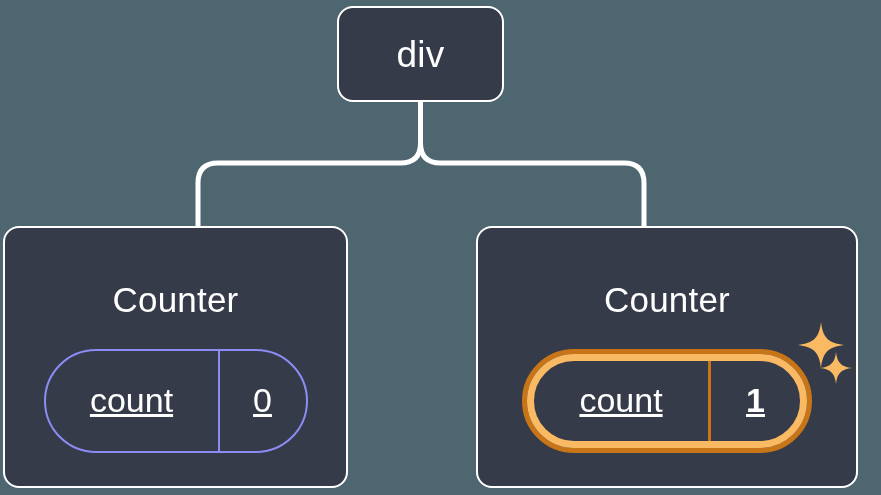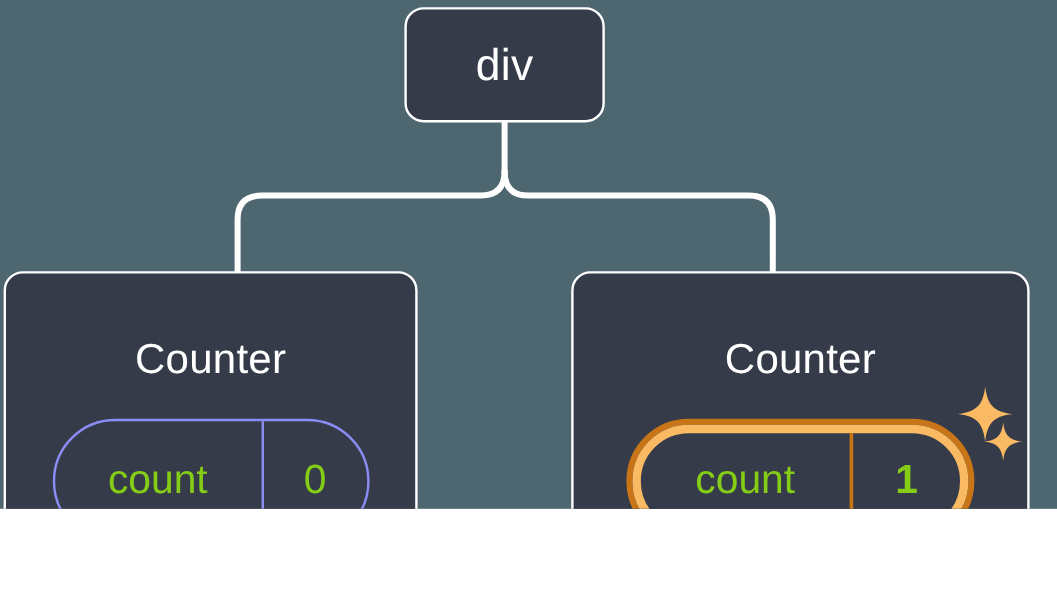--- a/index.html
+++ b/index.html
@@ -10,21 +10,21 @@
     width: 881px;
     height: 495px;
     background: #ffffff;
     font-family: "Liberation Sans", sans-serif;
     overflow: hidden;
   }
 
   #stage {
     position: relative;
     width: 881px;
-    height: 424px;
+    height: 495px;
     background: #4D6670;
     overflow: hidden;
   }
 
   
   .node {
     position: absolute;
     box-sizing: border-box;
     background: #363B49;
     border: 2px solid #FFFFFF;
@@ -90,22 +90,23 @@
     height: 104px;
     border-radius: 52px;
   }
 
   .pill-key, .pill-val {
     display: flex;
     align-items: center;
     justify-content: center;
     font-size: 34px;
     line-height: 1;
-    color: #84cc16;
-    box-sizing: border-box;
+    color: #ffffff;
+    box-sizing: border-box;
+    text-decoration: underline;
   }
 
   
   .pill.plain {
     border: 2px solid #8B8DF5;
     width: 264px;
   }
   .pill.plain .pill-key {
     flex: 0 0 172px;
     padding-bottom: 3px;

